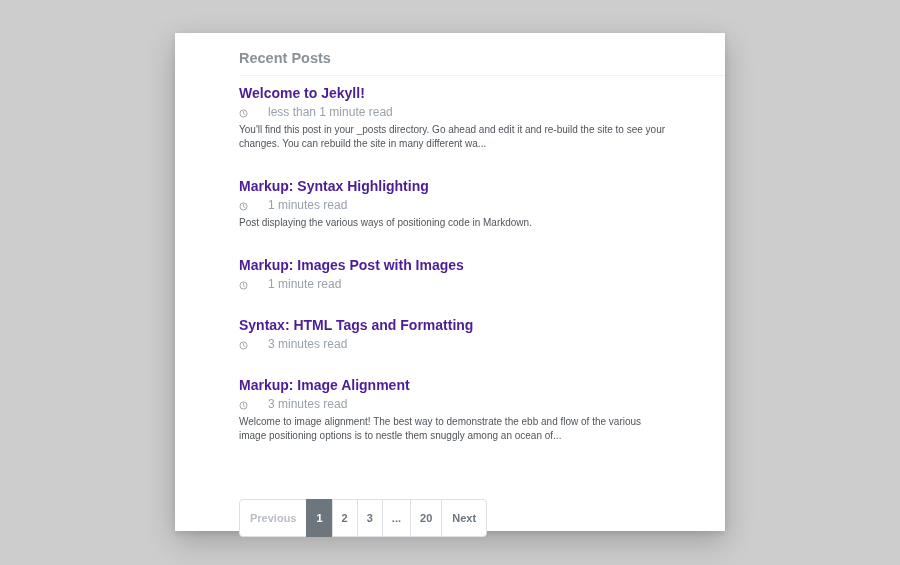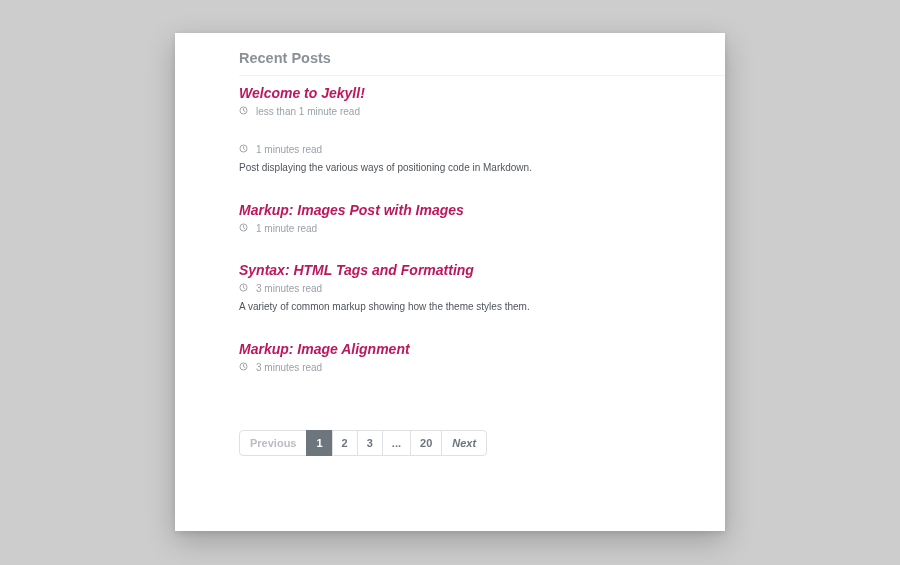--- a/index.html
+++ b/index.html
@@ -29,32 +29,31 @@
     border-bottom: 1px solid #f1f2f3;
     margin-bottom: 8px;
   }
   .post {
     margin-bottom: 26px;
   }
   .post-title {
     display: inline-block;
     font-size: 14px;
     font-weight: 700;
-    color: #be185d;
+    color: #4c1d95;
     line-height: 16px;
     margin-bottom: 5px;
     text-decoration: none;
     cursor: pointer;
-    font-style: italic;
   }
   .post-meta {
     display: flex;
-    align-items: flex-start;
-    gap: 8px;
-    font-size: 10px;
+    align-items: flex-end;
+    gap: 20px;
+    font-size: 12px;
     color: #99a1a9;
     line-height: 12px;
     margin-bottom: 5px;
   }
   .clock-icon {
     display: inline-flex;
     color: #99a1a9;
     flex: 0 0 auto;
   }
   .post-excerpt {
@@ -76,21 +75,21 @@
     font-family: "Liberation Sans", sans-serif;
     font-size: 11px;
     font-weight: 700;
     line-height: 12px;
     padding: 6px 9px;
     margin-left: -1px;
     cursor: pointer;
     text-align: center;
   }
   .page-btn.prev { margin-left: 0; border-radius: 4px 0 0 4px; padding: 6px 10px; color: #b9bec4; cursor: default; }
-  .page-btn.next { border-radius: 0 4px 4px 0; padding: 6px 10px; font-style: italic; }
+  .page-btn.next { border-radius: 0 4px 4px 0; padding: 12px 10px; }
   .page-btn.active { background: #6d757d; border-color: #6d757d; color: #ffffff; }
 </style>
 </head>
 <body>
 
 <div class="page">
   <div class="card">
 
     <h2 class="section-title">Recent Posts</h2>
 
@@ -98,23 +97,25 @@
       <a class="post-title">Welcome to Jekyll!</a>
       <div class="post-meta">
         <span class="clock-icon">
           <svg width="9" height="9" viewBox="0 0 16 16">
               <circle cx="8" cy="8" r="6.3" fill="none" stroke="currentColor" stroke-width="1.7"></circle>
               <path d="M8 4.6V8.3l2.4 1.4" fill="none" stroke="currentColor" stroke-width="1.6" stroke-linecap="round"></path>
             </svg>
         </span>
         <span>less than 1 minute read</span>
       </div>
+      <p class="post-excerpt">You'll find this post in your _posts directory. Go ahead and edit it and re-build the site to see your changes. You can rebuild the site in many different wa...</p>
     </article>
 
     <article class="post">
+      <a class="post-title">Markup: Syntax Highlighting</a>
       <div class="post-meta">
         <span class="clock-icon">
           <svg width="9" height="9" viewBox="0 0 16 16">
               <circle cx="8" cy="8" r="6.3" fill="none" stroke="currentColor" stroke-width="1.7"></circle>
               <path d="M8 4.6V8.3l2.4 1.4" fill="none" stroke="currentColor" stroke-width="1.6" stroke-linecap="round"></path>
             </svg>
         </span>
         <span>1 minutes read</span>
       </div>
       <p class="post-excerpt">Post displaying the various ways of positioning code in Markdown.</p>
@@ -137,34 +138,34 @@
       <a class="post-title">Syntax: HTML Tags and Formatting</a>
       <div class="post-meta">
         <span class="clock-icon">
           <svg width="9" height="9" viewBox="0 0 16 16">
               <circle cx="8" cy="8" r="6.3" fill="none" stroke="currentColor" stroke-width="1.7"></circle>
               <path d="M8 4.6V8.3l2.4 1.4" fill="none" stroke="currentColor" stroke-width="1.6" stroke-linecap="round"></path>
             </svg>
         </span>
         <span>3 minutes read</span>
       </div>
-      <p class="post-excerpt">A variety of common markup showing how the theme styles them.</p>
     </article>
 
     <article class="post">
       <a class="post-title">Markup: Image Alignment</a>
       <div class="post-meta">
         <span class="clock-icon">
           <svg width="9" height="9" viewBox="0 0 16 16">
               <circle cx="8" cy="8" r="6.3" fill="none" stroke="currentColor" stroke-width="1.7"></circle>
               <path d="M8 4.6V8.3l2.4 1.4" fill="none" stroke="currentColor" stroke-width="1.6" stroke-linecap="round"></path>
             </svg>
         </span>
         <span>3 minutes read</span>
       </div>
+      <p class="post-excerpt">Welcome to image alignment! The best way to demonstrate the ebb and flow of the various image positioning options is to nestle them snuggly among an ocean of...</p>
     </article>
 
     <nav class="pagination">
       <button class="page-btn prev">Previous</button>
       <button class="page-btn active">1</button>
       <button class="page-btn">2</button>
       <button class="page-btn">3</button>
       <button class="page-btn">...</button>
       <button class="page-btn">20</button>
       <button class="page-btn next">Next</button>

